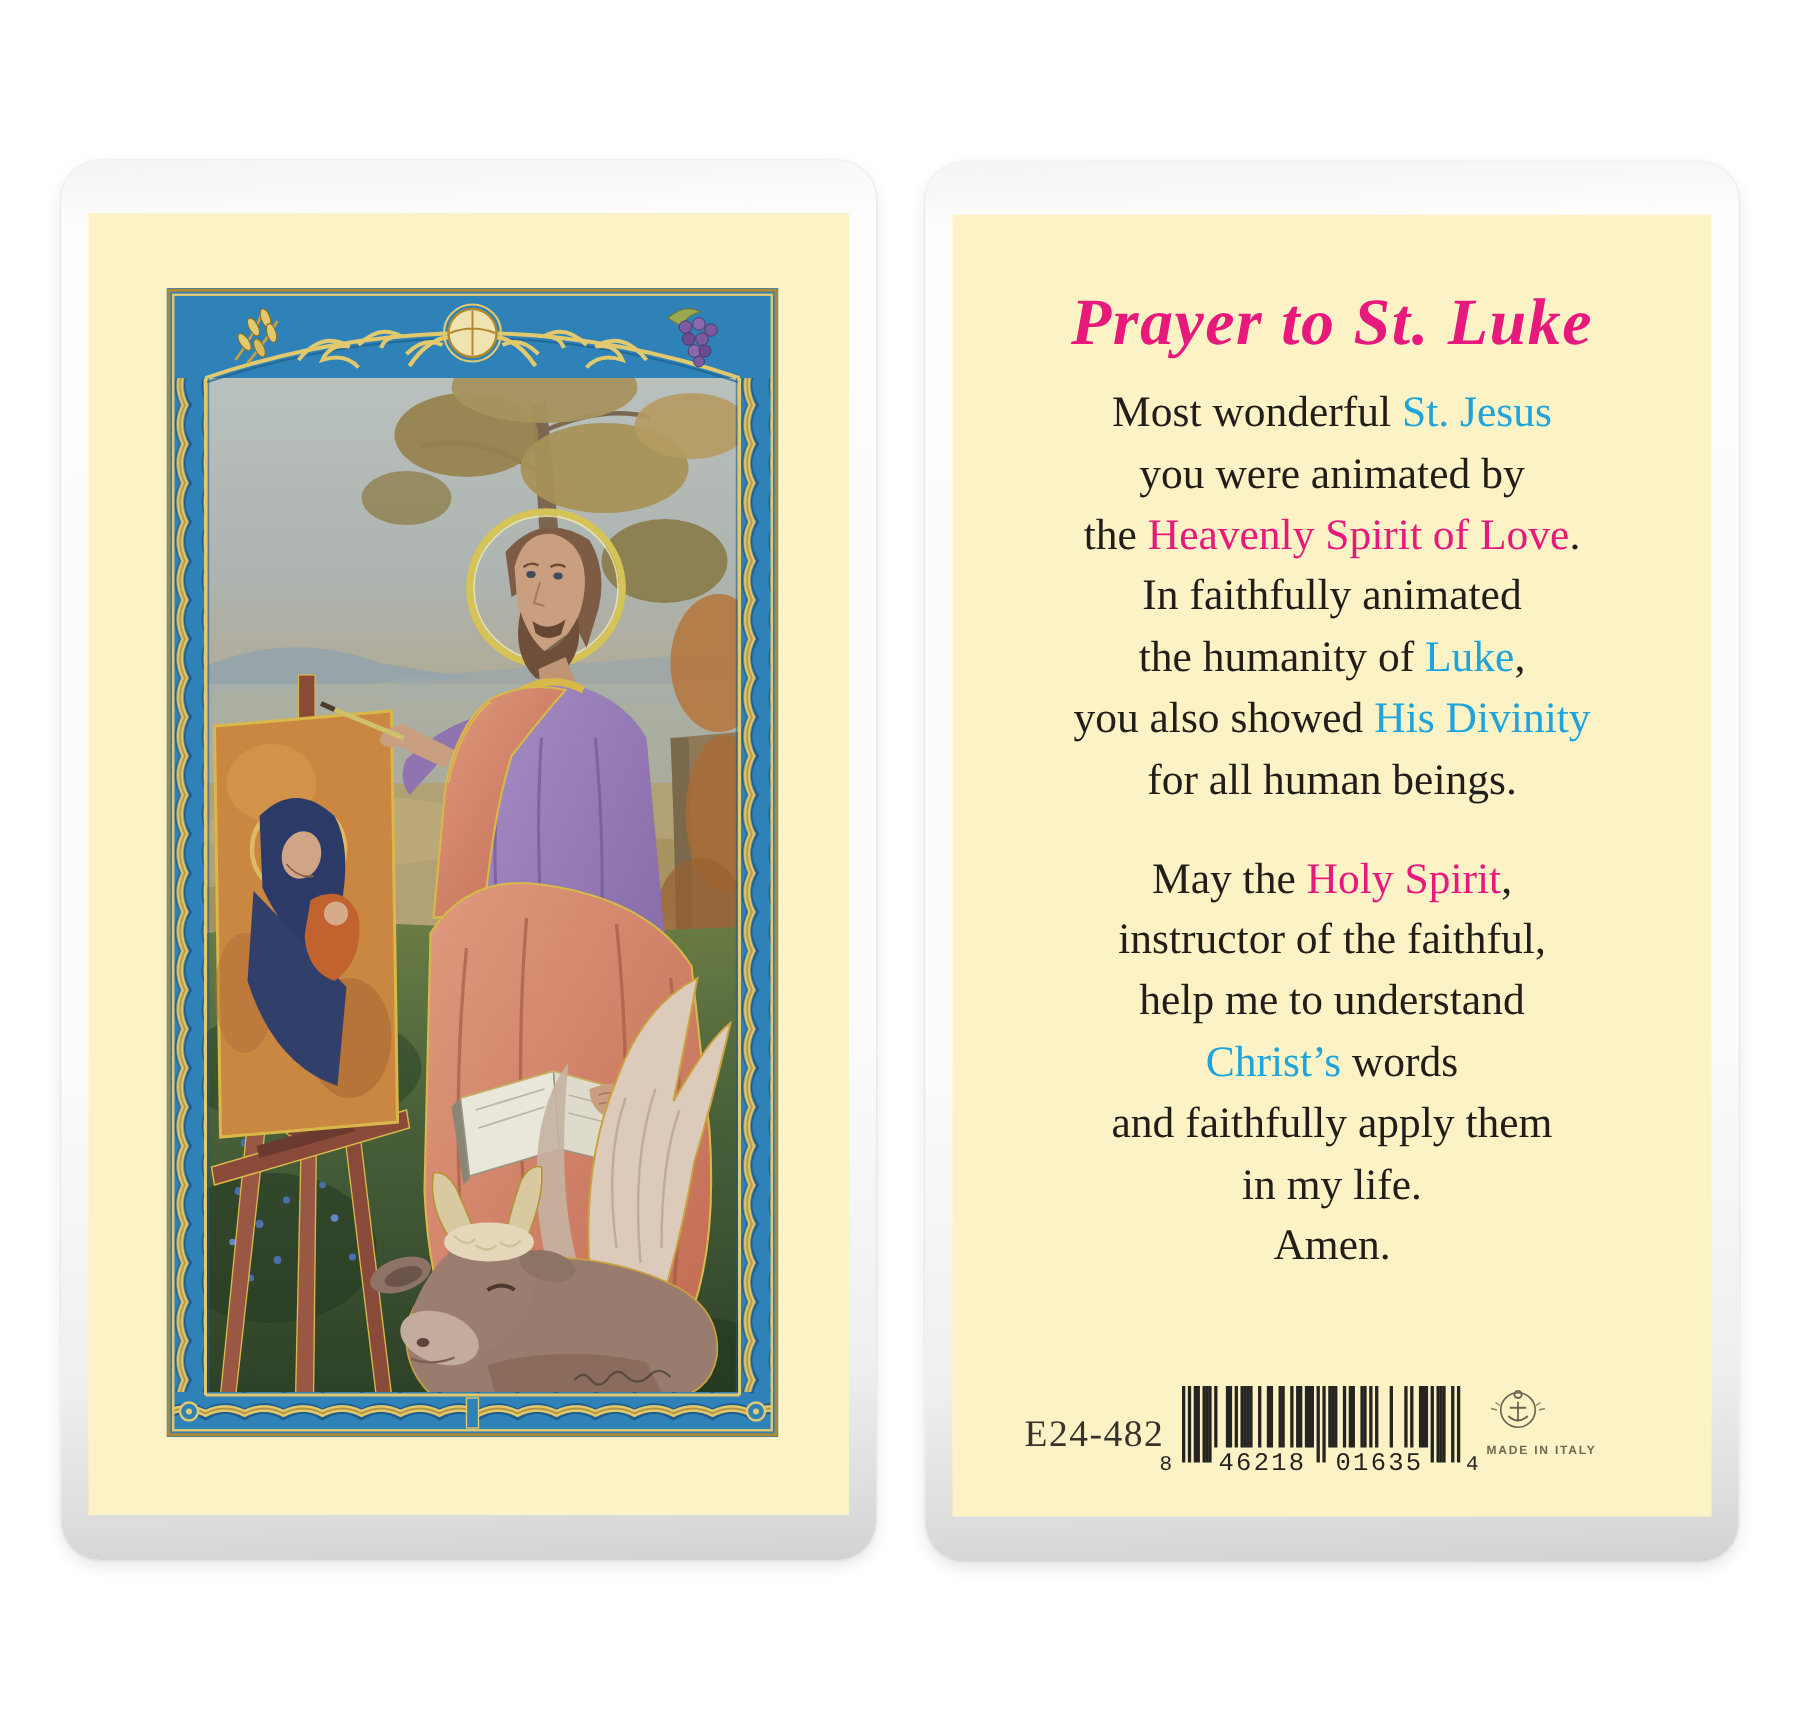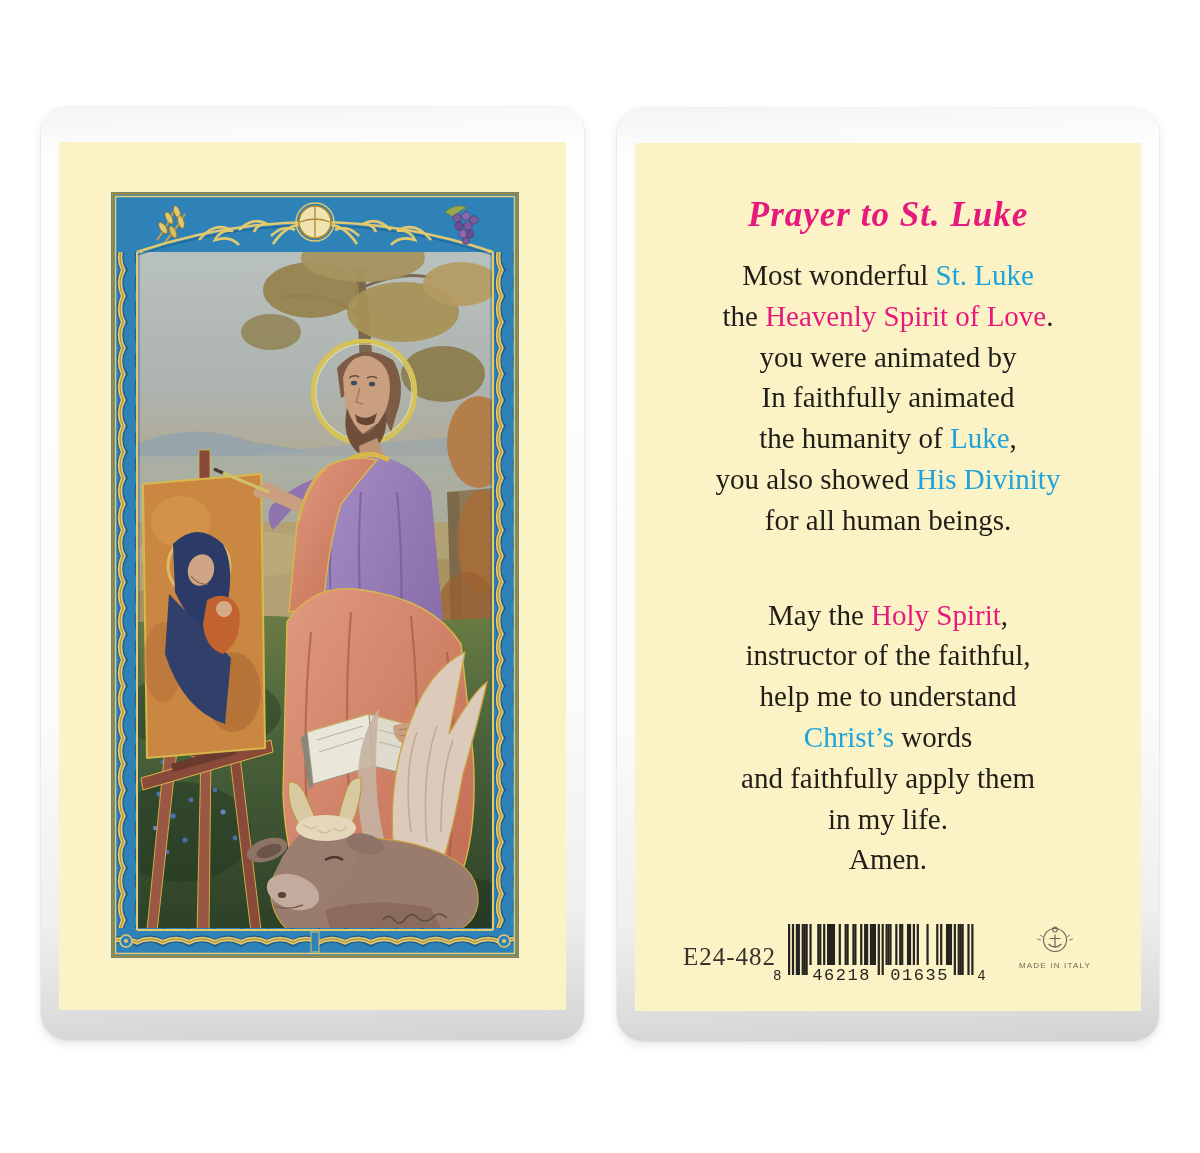--- a/index.html
+++ b/index.html
@@ -15,38 +15,38 @@
   .card-front{left:41px;top:107px;width:543px;height:933px;}
   .card-back{left:617px;top:108px;width:542px;height:933px;}
   .cream{
     position:absolute;left:18px;right:18px;top:35px;bottom:30px;
     background:var(--cream,#FBF3C5);
   }
   .artwork{position:absolute;left:52px;top:50px;width:408px;height:766px;}
 
   .prayer-title{
     margin:50px 0 0 0;text-align:center;
-    font-size:35px;font-weight:bold;font-style:italic;
+    font-size:44px;font-weight:bold;font-style:italic;
     color:var(--magenta,#E8197D);letter-spacing:1px;line-height:44px;
   }
   .prayer{
     margin-top:18px;text-align:center;
     font-size:29px;line-height:40.8px;color:#211d19;
   }
-  .stanza + .stanza{margin-top:54px;}
+  .stanza + .stanza{margin-top:25px;}
   .c-magenta{color:var(--magenta,#E8197D);}
   .c-cyan{color:var(--cyan,#1FA3DC);}
 
   .footer{position:absolute;left:0;right:0;top:778px;height:86px;}
   .itemno{
     position:absolute;left:48px;top:22px;font-size:25px;color:#37332c;letter-spacing:1px;
   }
   .barcode{position:absolute;left:136px;top:2px;}
   .emblem{
-    position:absolute;left:372px;top:4px;width:96px;text-align:center;color:#6b6454;
+    position:absolute;left:356px;top:4px;width:96px;color:#6b6454;font-weight:bold;
   }
   .emblem .made{
     font-family:"Liberation Sans", sans-serif;font-size:8px;letter-spacing:1.2px;
     margin-top:0;color:#6f6852;
   }
 </style>
 </head>
 <body>
 
 <div class="card card-front">
@@ -276,23 +276,23 @@
       <rect x="200" y="740" width="8" height="20" fill="#2f82b8" stroke="#e3c96e" stroke-width="0.9"></rect>
     </svg>
   </div>
 </div>
 
 <div class="card card-back">
   <div class="cream">
     <div class="prayer-title">Prayer to St. Luke</div>
     <div class="prayer" id="prayer-stanzas">
         <div class="stanza">
-          <div><span>Most wonderful </span><span class="c-cyan">St. Luke</span></div>
+          <div><span>Most wonderful </span><span class="c-cyan">St. Jesus</span></div>
+          <div><span>you were animated by</span></div>
           <div><span>the </span><span class="c-magenta">Heavenly Spirit of Love</span><span>.</span></div>
-          <div><span>you were animated by</span></div>
           <div><span>In faithfully animated</span></div>
           <div><span>the humanity of </span><span class="c-cyan">Luke</span><span>,</span></div>
           <div><span>you also showed </span><span class="c-cyan">His Divinity</span></div>
           <div><span>for all human beings.</span></div>
         </div>
         <div class="stanza">
           <div><span>May the </span><span class="c-magenta">Holy Spirit</span><span>,</span></div>
           <div><span>instructor of the faithful,</span></div>
           <div><span>help me to understand</span></div>
           <div><span class="c-cyan">Christ’s</span><span> words</span></div>

